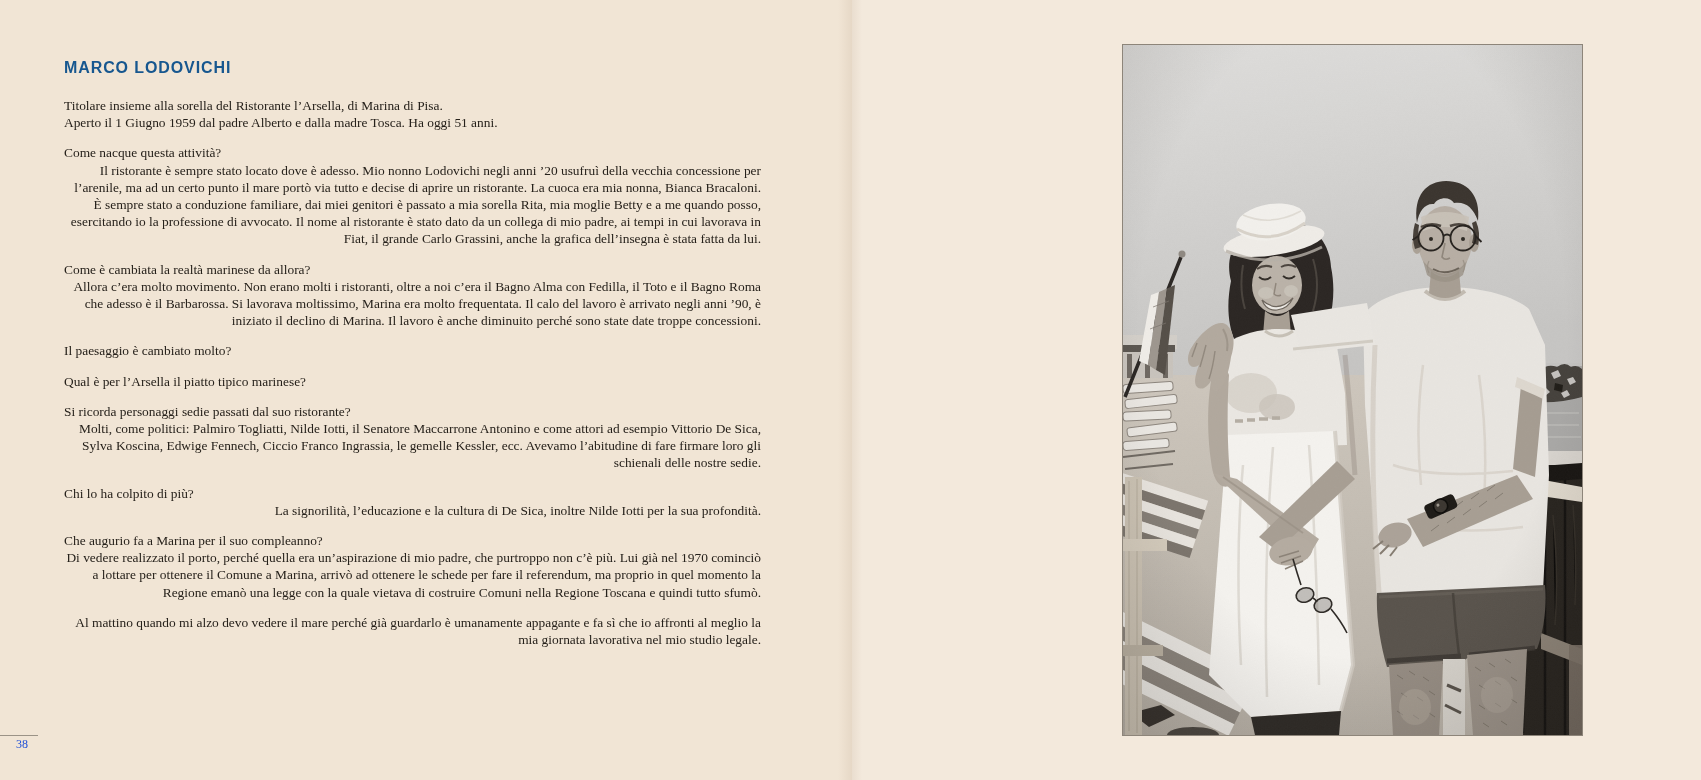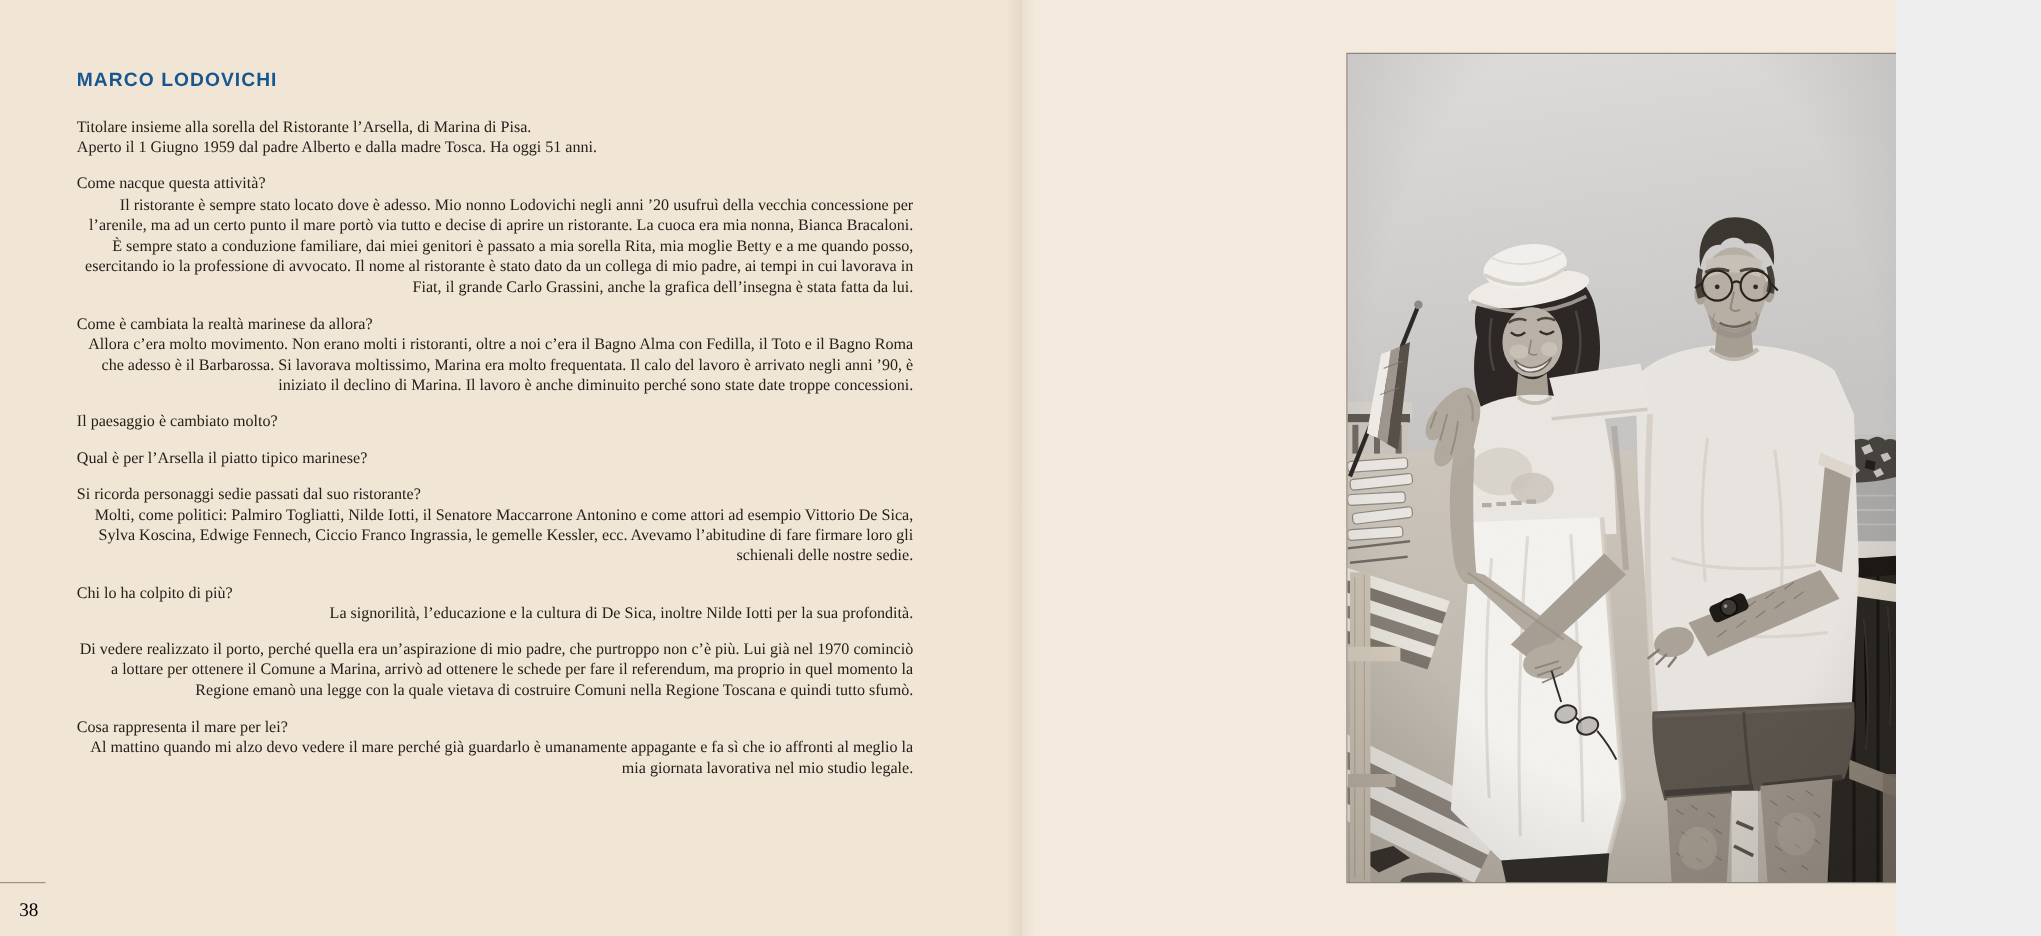--- a/index.html
+++ b/index.html
@@ -1,17 +1,17 @@
 <!DOCTYPE html>
 <html lang="it" style="--page-bg-left: #f1e5d5; --page-bg-right: #f3e9dc; --title-color: #17578f; --text-color: #26211b; --rule-color: #9b9387; --photo-border: #8d857a;"><head>
 <meta charset="utf-8">
 <style>
   html,body{margin:0;padding:0;background:#eee;}
   .spread{
-    position:relative;width:1580px;height:780px;overflow:hidden;
+    position:relative;width:1701px;height:780px;overflow:hidden;
     font-family:"Liberation Serif",serif;color:var(--text-color,#26211b);
   }
   .page{position:absolute;top:0;height:780px;}
   .page-left{left:0;width:852px;background:var(--page-bg-left,#f1e5d5);}
   .page-right{left:852px;width:849px;background:var(--page-bg-right,#f3e9dc);}
   .page-left::after{content:"";position:absolute;right:0;top:0;width:14px;height:100%;
     background:linear-gradient(90deg,rgba(150,120,90,0),rgba(150,120,90,0.12));}
   .page-right::before{content:"";position:absolute;left:0;top:0;width:10px;height:100%;
     background:linear-gradient(90deg,rgba(150,120,90,0.10),rgba(150,120,90,0));}
 
@@ -22,21 +22,21 @@
     color:var(--title-color,#17578f);margin:0 0 19px 0;
   }
   .intro{margin:0 0 13px 0;}
   .intro .line{display:block;}
   .qa{margin:0 0 13px 0;}
   .q{}
   .a{font-style:normal;text-align:right;}
 
   .folio-rule{position:absolute;left:0;bottom:44px;width:38px;height:1px;
     background:var(--rule-color,#9b9387);}
-  .folio{position:absolute;left:16px;bottom:12px;font-size:16px;color:#000000;}
+  .folio{position:absolute;left:16px;bottom:28px;font-size:12px;color:#1d4ed8;}
 
   .photo-frame{
     position:absolute;left:270px;top:44px;width:459px;height:690px;margin:0;
     border:1px solid var(--photo-border,#8d857a);background:#d8d7d5;box-sizing:content-box;
   }
   .photo-frame svg{display:block;}
 </style>
 </head>
 <body>
 
@@ -67,24 +67,24 @@
       </div>
       <div class="qa">
         <div class="q">Si ricorda personaggi sedie passati dal suo ristorante?</div>
         <div class="a">Molti, come politici: Palmiro Togliatti, Nilde Iotti, il Senatore Maccarrone Antonino e come attori ad esempio Vittorio De Sica, Sylva Koscina, Edwige Fennech, Ciccio Franco Ingrassia, le gemelle Kessler, ecc. Avevamo l’abitudine di fare firmare loro gli schienali delle nostre sedie.</div>
       </div>
       <div class="qa">
         <div class="q">Chi lo ha colpito di più?</div>
         <div class="a">La signorilità, l’educazione e la cultura di De Sica, inoltre Nilde Iotti per la sua profondità.</div>
       </div>
       <div class="qa">
+        <div class="q">Che augurio fa a Marina per il suo compleanno?</div>
         <div class="a">Di vedere realizzato il porto, perché quella era un’aspirazione di mio padre, che purtroppo non c’è più. Lui già nel 1970 cominciò a lottare per ottenere il Comune a Marina, arrivò ad ottenere le schede per fare il referendum, ma proprio in quel momento la Regione emanò una legge con la quale vietava di costruire Comuni nella Regione Toscana e quindi tutto sfumò.</div>
       </div>
       <div class="qa">
-        <div class="q">Cosa rappresenta il mare per lei?</div>
         <div class="a">Al mattino quando mi alzo devo vedere il mare perché già guardarlo è umanamente appagante e fa sì che io affronti al meglio la mia giornata lavorativa nel mio studio legale.</div>
       </div>
     </article>
 
     <div class="folio-rule"></div>
     <div class="folio">38</div>
   </section>
 
   <section class="page page-right">
     <figure class="photo-frame" role="img" aria-label="Black and white photograph of an elderly woman wearing a white hat and plastic apron and a man with glasses in a white t-shirt and dark shorts, arm in arm on a wooden beach deck with the sea and a breakwater behind them">

